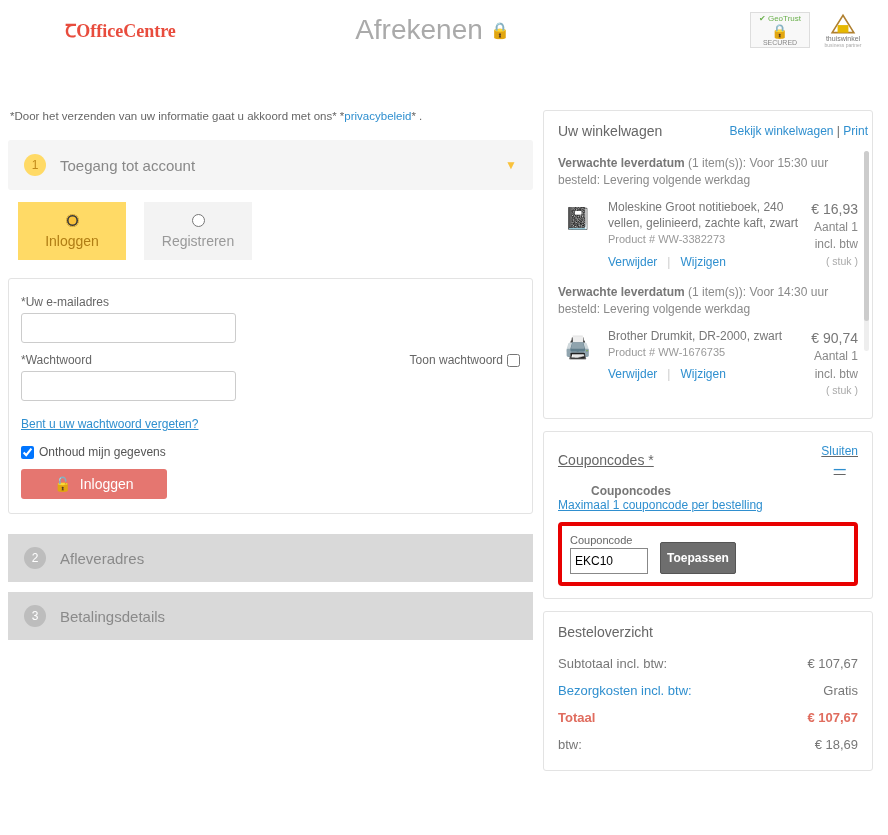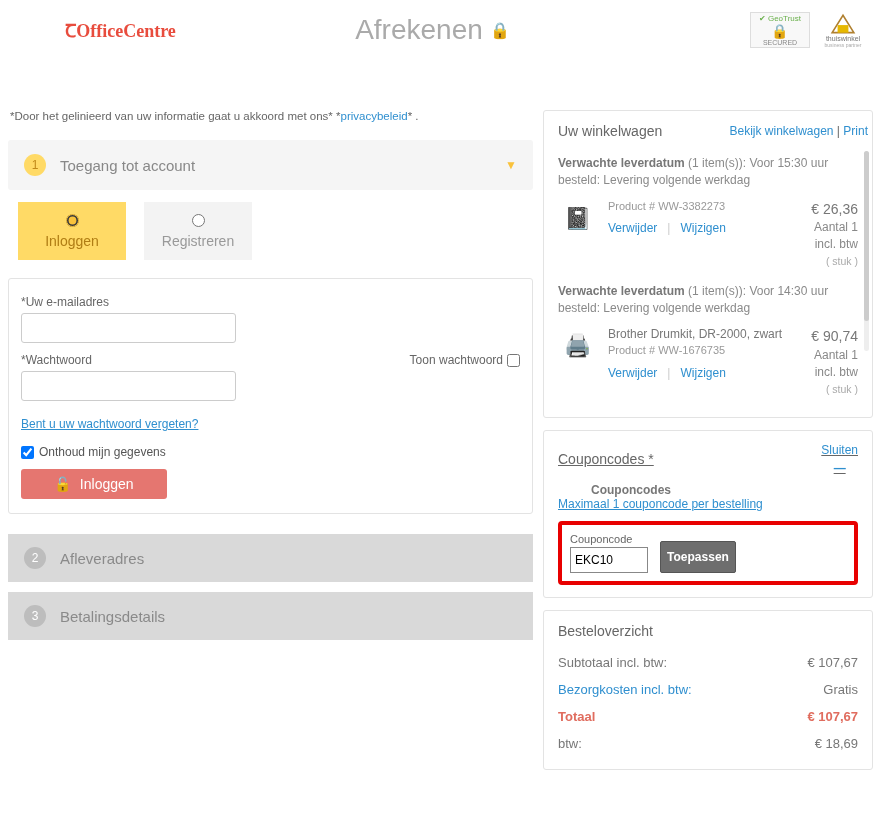--- a/index.html
+++ b/index.html
@@ -225,21 +225,21 @@
         </svg>
       <span style="font-size:7px;color:#777;">thuiswinkel</span>
       <span style="font-size:5px;color:#aaa;">business partner</span>
     </div>
   </div>
 </div>
 
 <div class="content">
   <div class="left">
     <div class="consent">
-      <span>*Door het gelinieerd van uw informatie gaat u akkoord met ons* *</span><a href="#">privacybeleid</a><span>* .</span>
+      <span>*Door het verzenden van uw informatie gaat u akkoord met ons* *</span><a href="#">privacybeleid</a><span>* .</span>
     </div>
 
     <div class="accordion-head active">
       <span class="num">1</span>
       <span>Toegang tot account</span>
       <span class="chev">▼</span>
     </div>
 
     <div class="tabs">
       <label class="tab active">
@@ -298,27 +298,28 @@
       <div class="scroll-ind">
           <div class="thumb-s"></div>
         </div>
       <div class="cart-scroll">
         <div class="delivery-note">
           <span class="lbl">Verwachte leverdatum</span> <span>(1 item(s)): Voor 15:30 uur besteld: Levering volgende werkdag</span>
         </div>
         <div class="cart-item">
           <div class="thumb">📓</div>
           <div class="item-mid">
+            <div>Moleskine Groot notitieboek, 240 vellen, gelinieerd, zachte kaft, zwart</div>
             <div class="pn">Product # WW-3382273</div>
             <div class="item-links">
               <a href="#">Verwijder</a><span class="sep">|</span><a href="#">Wijzigen</a>
             </div>
           </div>
           <div class="item-right">
-            <div class="price">€ 26,36</div>
+            <div class="price">€ 16,93</div>
             <div>Aantal 1</div>
             <div>incl. btw</div>
             <div class="small">( stuk )</div>
           </div>
         </div>
 
         <div class="delivery-note">
           <span class="lbl">Verwachte leverdatum</span> <span>(1 item(s)): Voor 14:30 uur besteld: Levering volgende werkdag</span>
         </div>
         <div class="cart-item">

